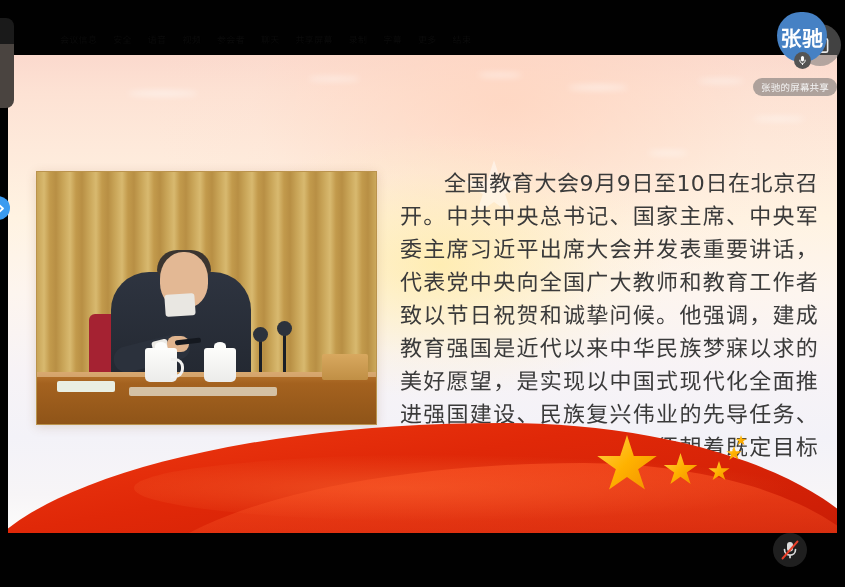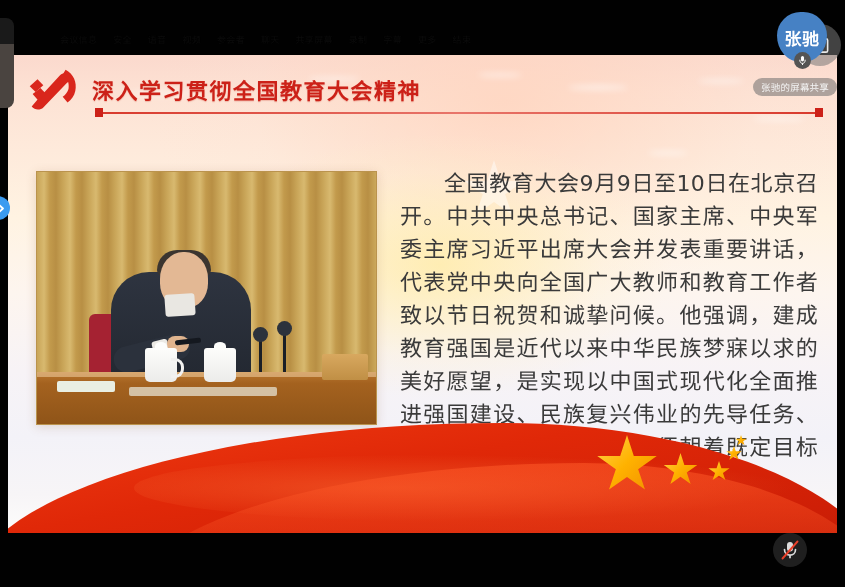--- a/index.html
+++ b/index.html
@@ -439,21 +439,21 @@
   
   .share-avatar {
     position: absolute;
     right: 18px;
     top: 12px;
     width: 50px;
     height: 50px;
     border-radius: 50% 50% 50% 50% / 50% 50% 56% 56%;
     background: #4681c4;
     color: #fff;
-    font-size: 17px;
+    font-size: 21px;
     font-weight: 600;
     display: flex;
     align-items: center;
     justify-content: center;
     z-index: 22;
     letter-spacing: .5px;
   }
   .share-avatar::after {
     content: "";
     position: absolute;
@@ -545,34 +545,20 @@
     <div class="watermark-star"></div>
 
     <div class="streak" style="left:120px; top:36px;  width:70px; height:5px;"></div>
     <div class="streak" style="left:300px; top:22px;  width:52px; height:4px;"></div>
     <div class="streak" style="left:470px; top:18px;  width:44px; height:4px;"></div>
     <div class="streak" style="left:560px; top:30px;  width:60px; height:5px;"></div>
     <div class="streak" style="left:690px; top:24px;  width:46px; height:4px;"></div>
     <div class="streak" style="left:745px; top:62px;  width:52px; height:4px;"></div>
     <div class="streak" style="left:640px; top:96px;  width:40px; height:4px;"></div>
 
-    <div class="slide-header">
-      <svg class="party-emblem" viewBox="0 0 64 64">
-        <g fill="#d9261c">
-          <path d="M10 49 L15 43 L39 17 C42 14 46 14 48 17 C50 20 49 23 46 25 L22 50 C19 53 13 53 10 49 Z"></path>
-          <path d="M45 11 C53 15 57 24 55 33 C54 38 51 42 47 45 L42 39 C45 37 47 34 48 31 C49 25 47 19 42 16 Z"></path>
-          <path d="M8 28 L16 21 L22 27 L14 34 Z"></path>
-          <path d="M11 36 L19 30 L25 36 L17 43 Z"></path>
-        </g>
-      </svg>
-      <div class="slide-title">深入学习贯彻全国教育大会精神</div>
-      <div class="title-rule"></div>
-      <div class="rule-cap left"></div>
-      <div class="rule-cap right"></div>
-    </div>
 
     <div class="slide-photo">
       <div class="photo-curtain"></div>
       <div class="fig-chair"></div>
       <div class="fig-body"></div>
       <div class="fig-hair"></div>
       <div class="fig-head"></div>
       <div class="fig-collar"></div>
       <div class="fig-arm"></div>
       <div class="fig-cuff"></div>

